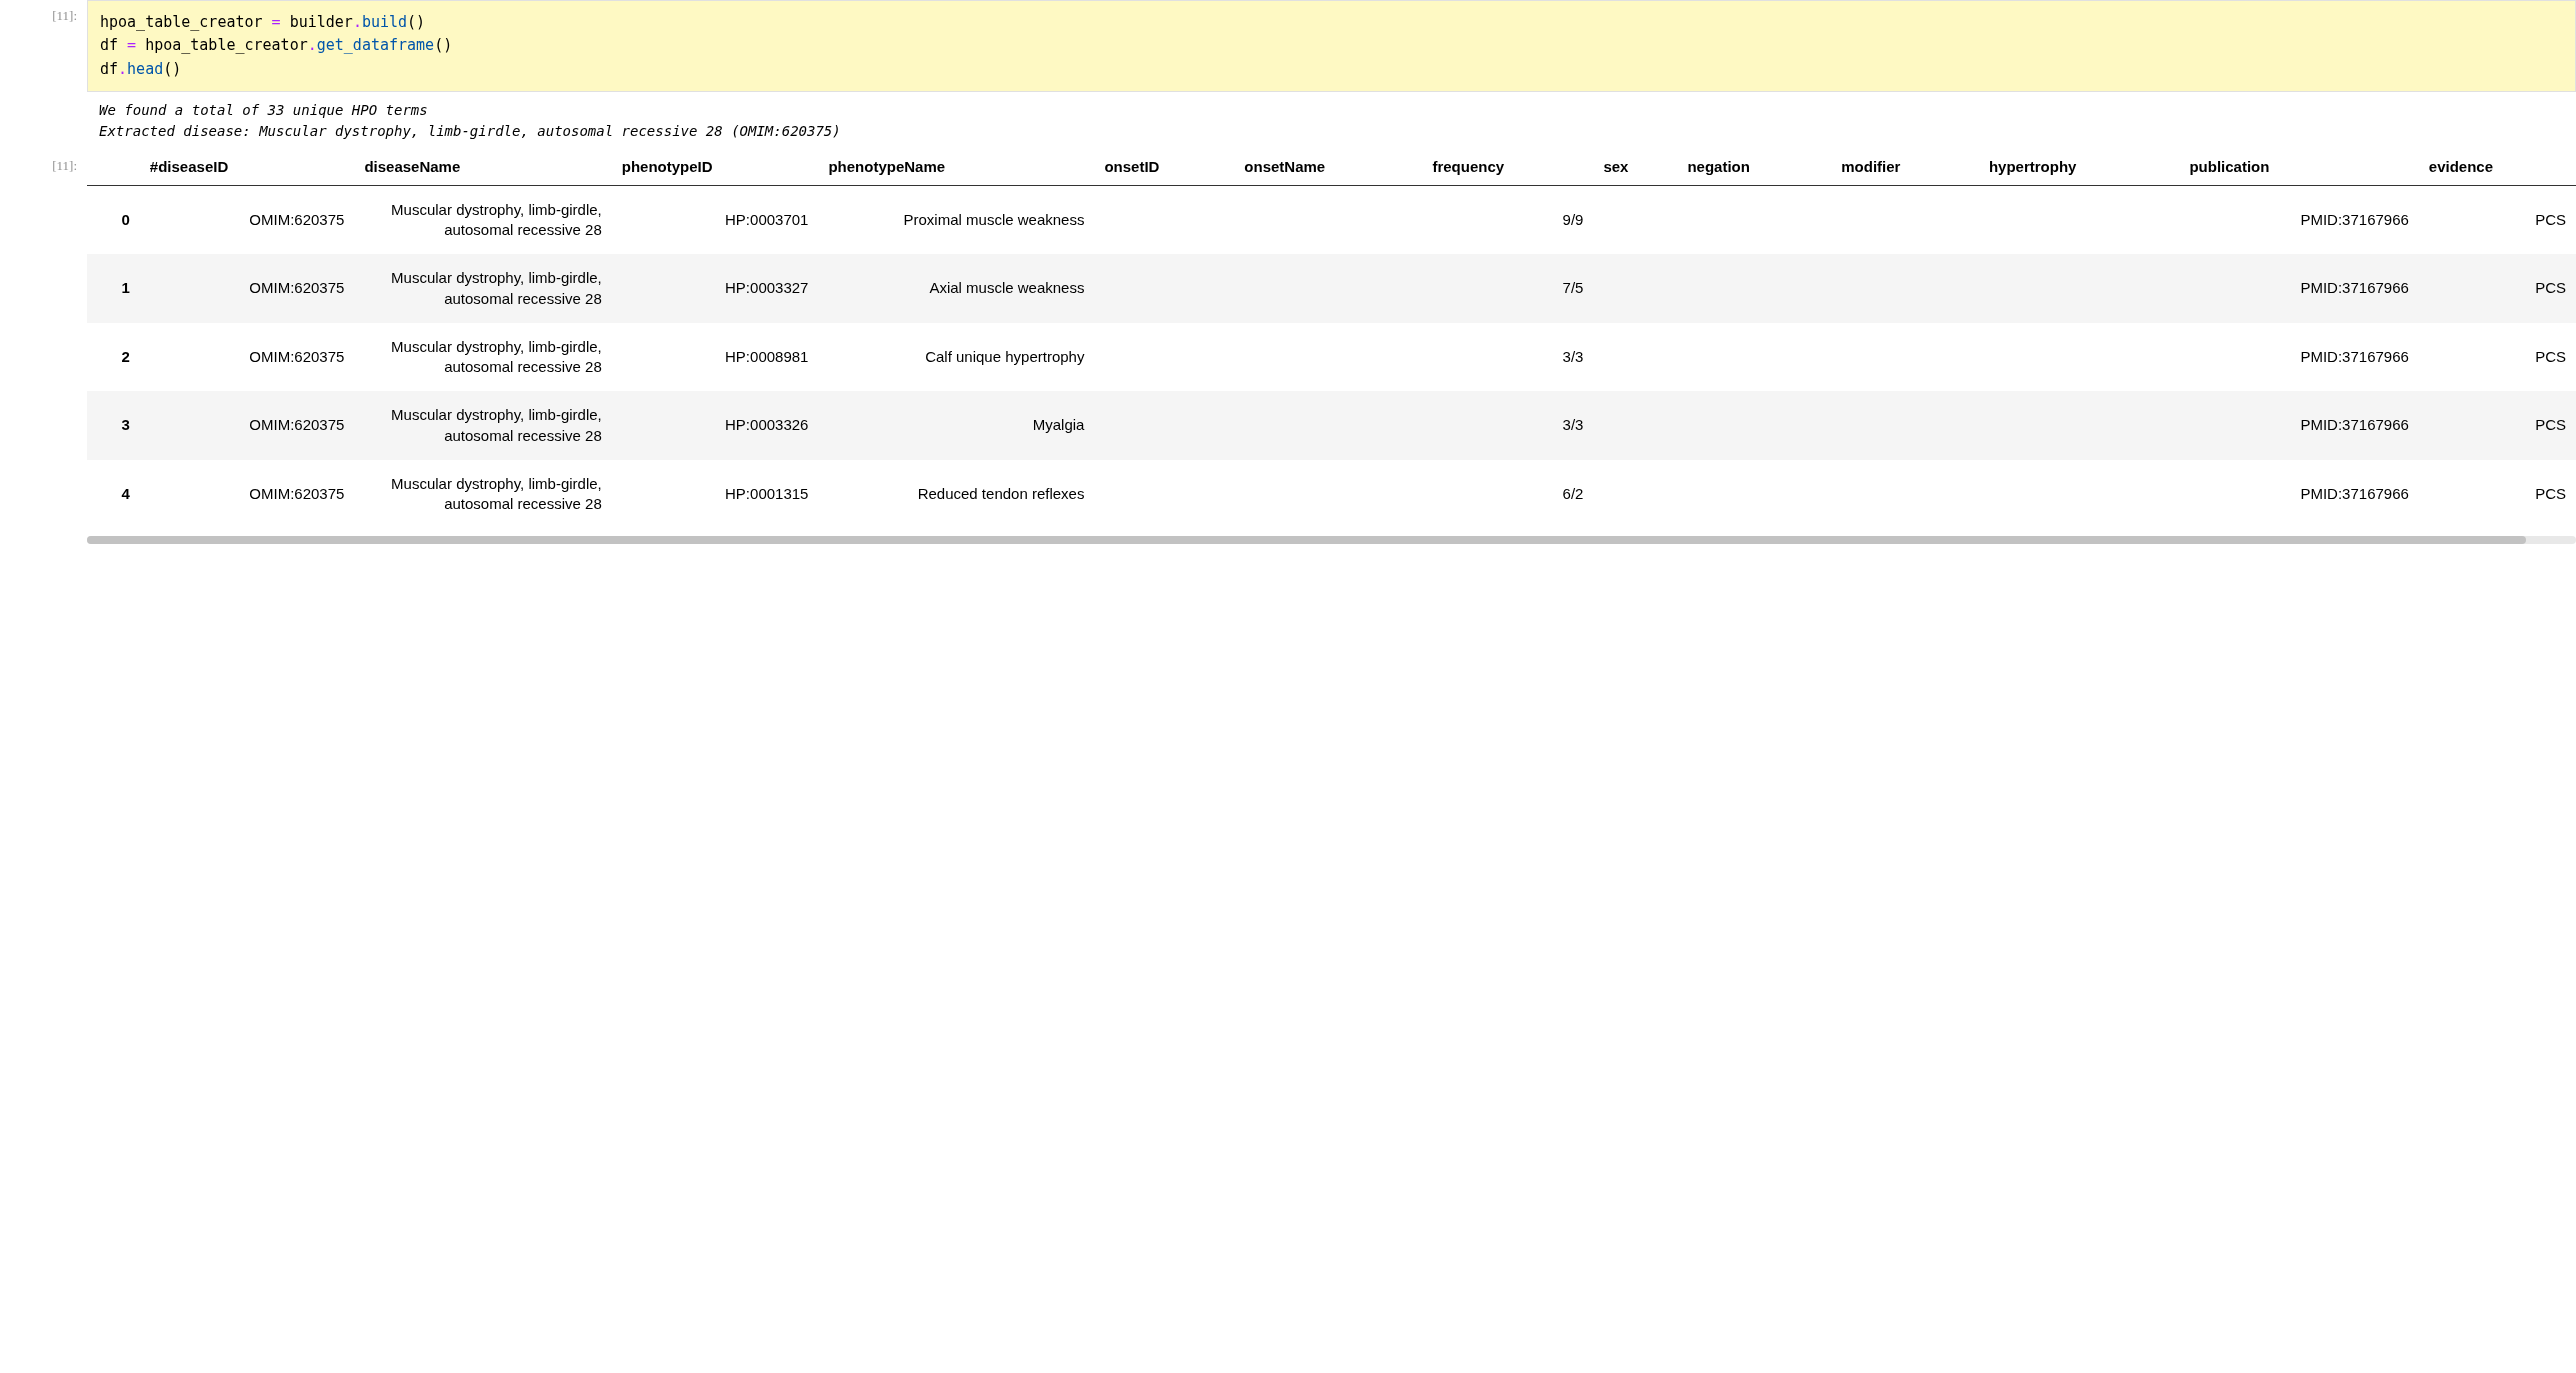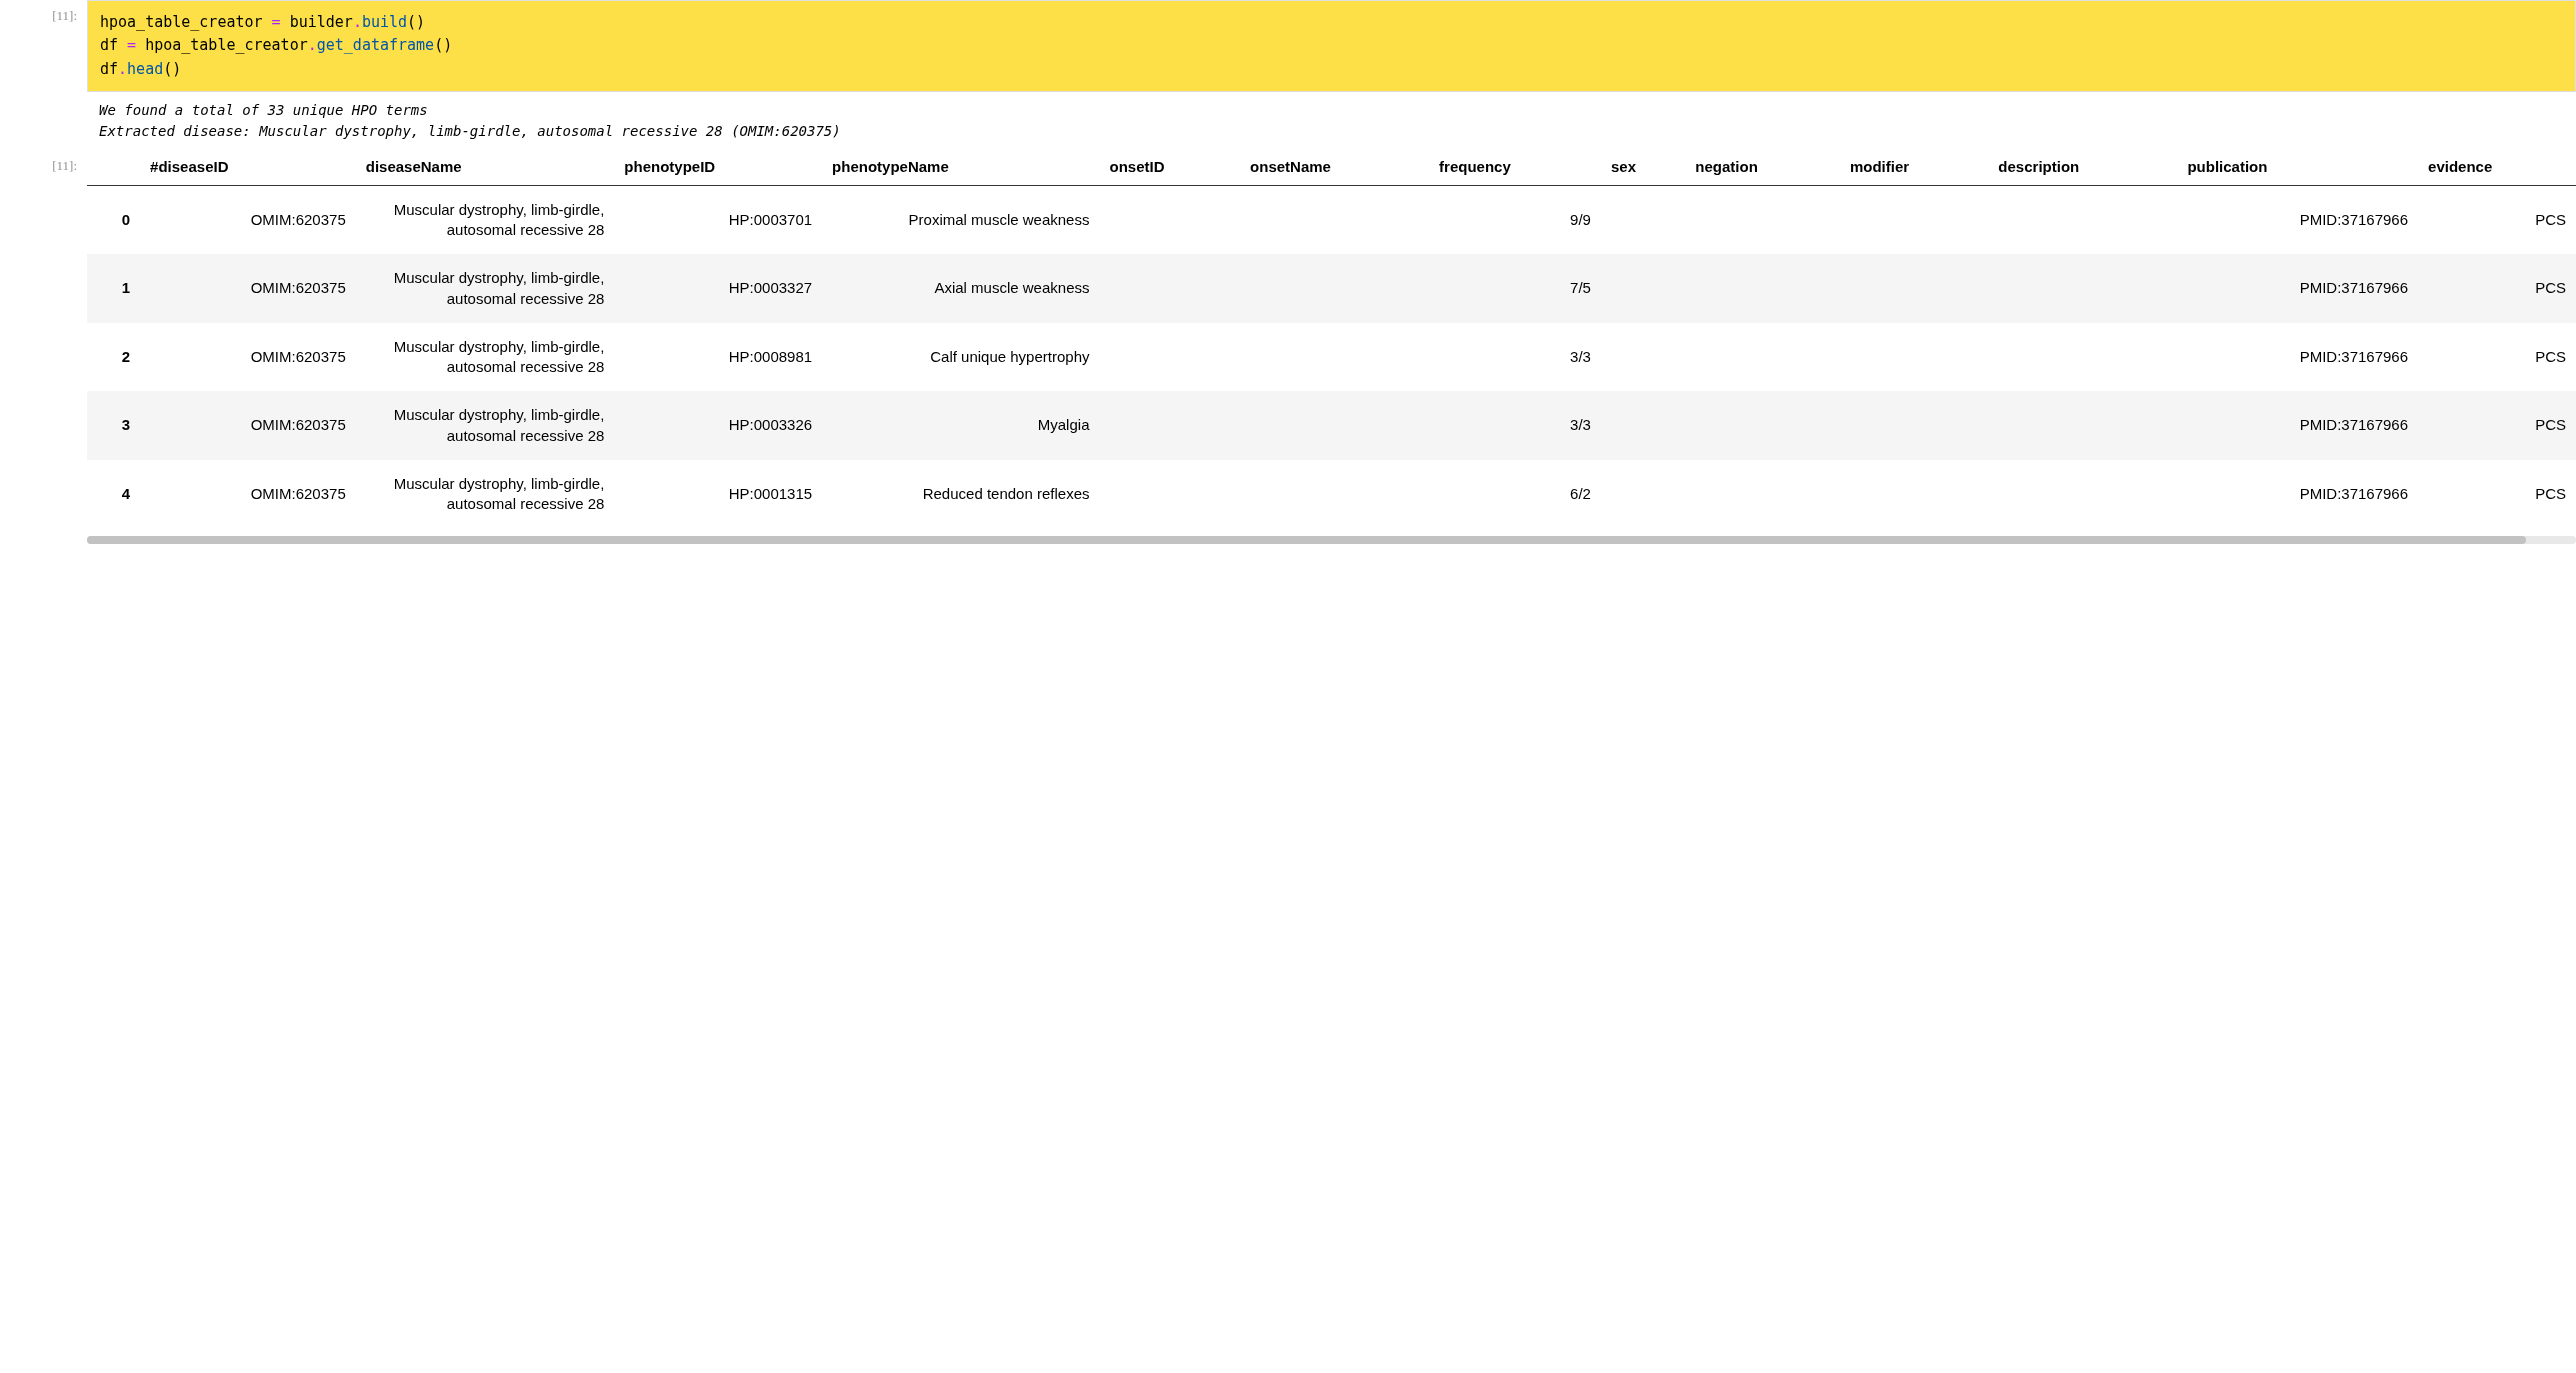--- a/index.html
+++ b/index.html
@@ -22,21 +22,21 @@
       width: 87px;
       min-width: 87px;
       padding: 8px 10px 0 0;
       text-align: right;
       font-family: Liberation Serif, serif;
       font-size: 13px;
       color: #919191;
     }
     .input-area {
       flex: 1;
-      background: #fde047;
+      background: #fef9c3;
       border: 1px solid #e0e0e0;
       padding: 10px 12px;
       font-family: "SFMono-Regular", Menlo, Consolas, monospace;
       font-size: 15px;
       line-height: 1.55;
       white-space: pre;
       overflow-x: auto;
     }
     .code-line {
       white-space: pre;
@@ -138,21 +138,21 @@
         <th>#diseaseID</th>
             <th>diseaseName</th>
             <th>phenotypeID</th>
             <th>phenotypeName</th>
             <th>onsetID</th>
             <th>onsetName</th>
             <th>frequency</th>
             <th>sex</th>
             <th>negation</th>
             <th>modifier</th>
-            <th>description</th>
+            <th>hypertrophy</th>
             <th>publication</th>
             <th>evidence</th>
           </tr>
       </thead>
       <tbody id="table-body">
           <tr class="">
             <td class="idx-cell">0</td>
             <td class="nowrap">OMIM:620375</td>
             <td class="wrap">Muscular dystrophy, limb-girdle, autosomal recessive 28</td>
             <td class="nowrap">HP:0003701</td>

